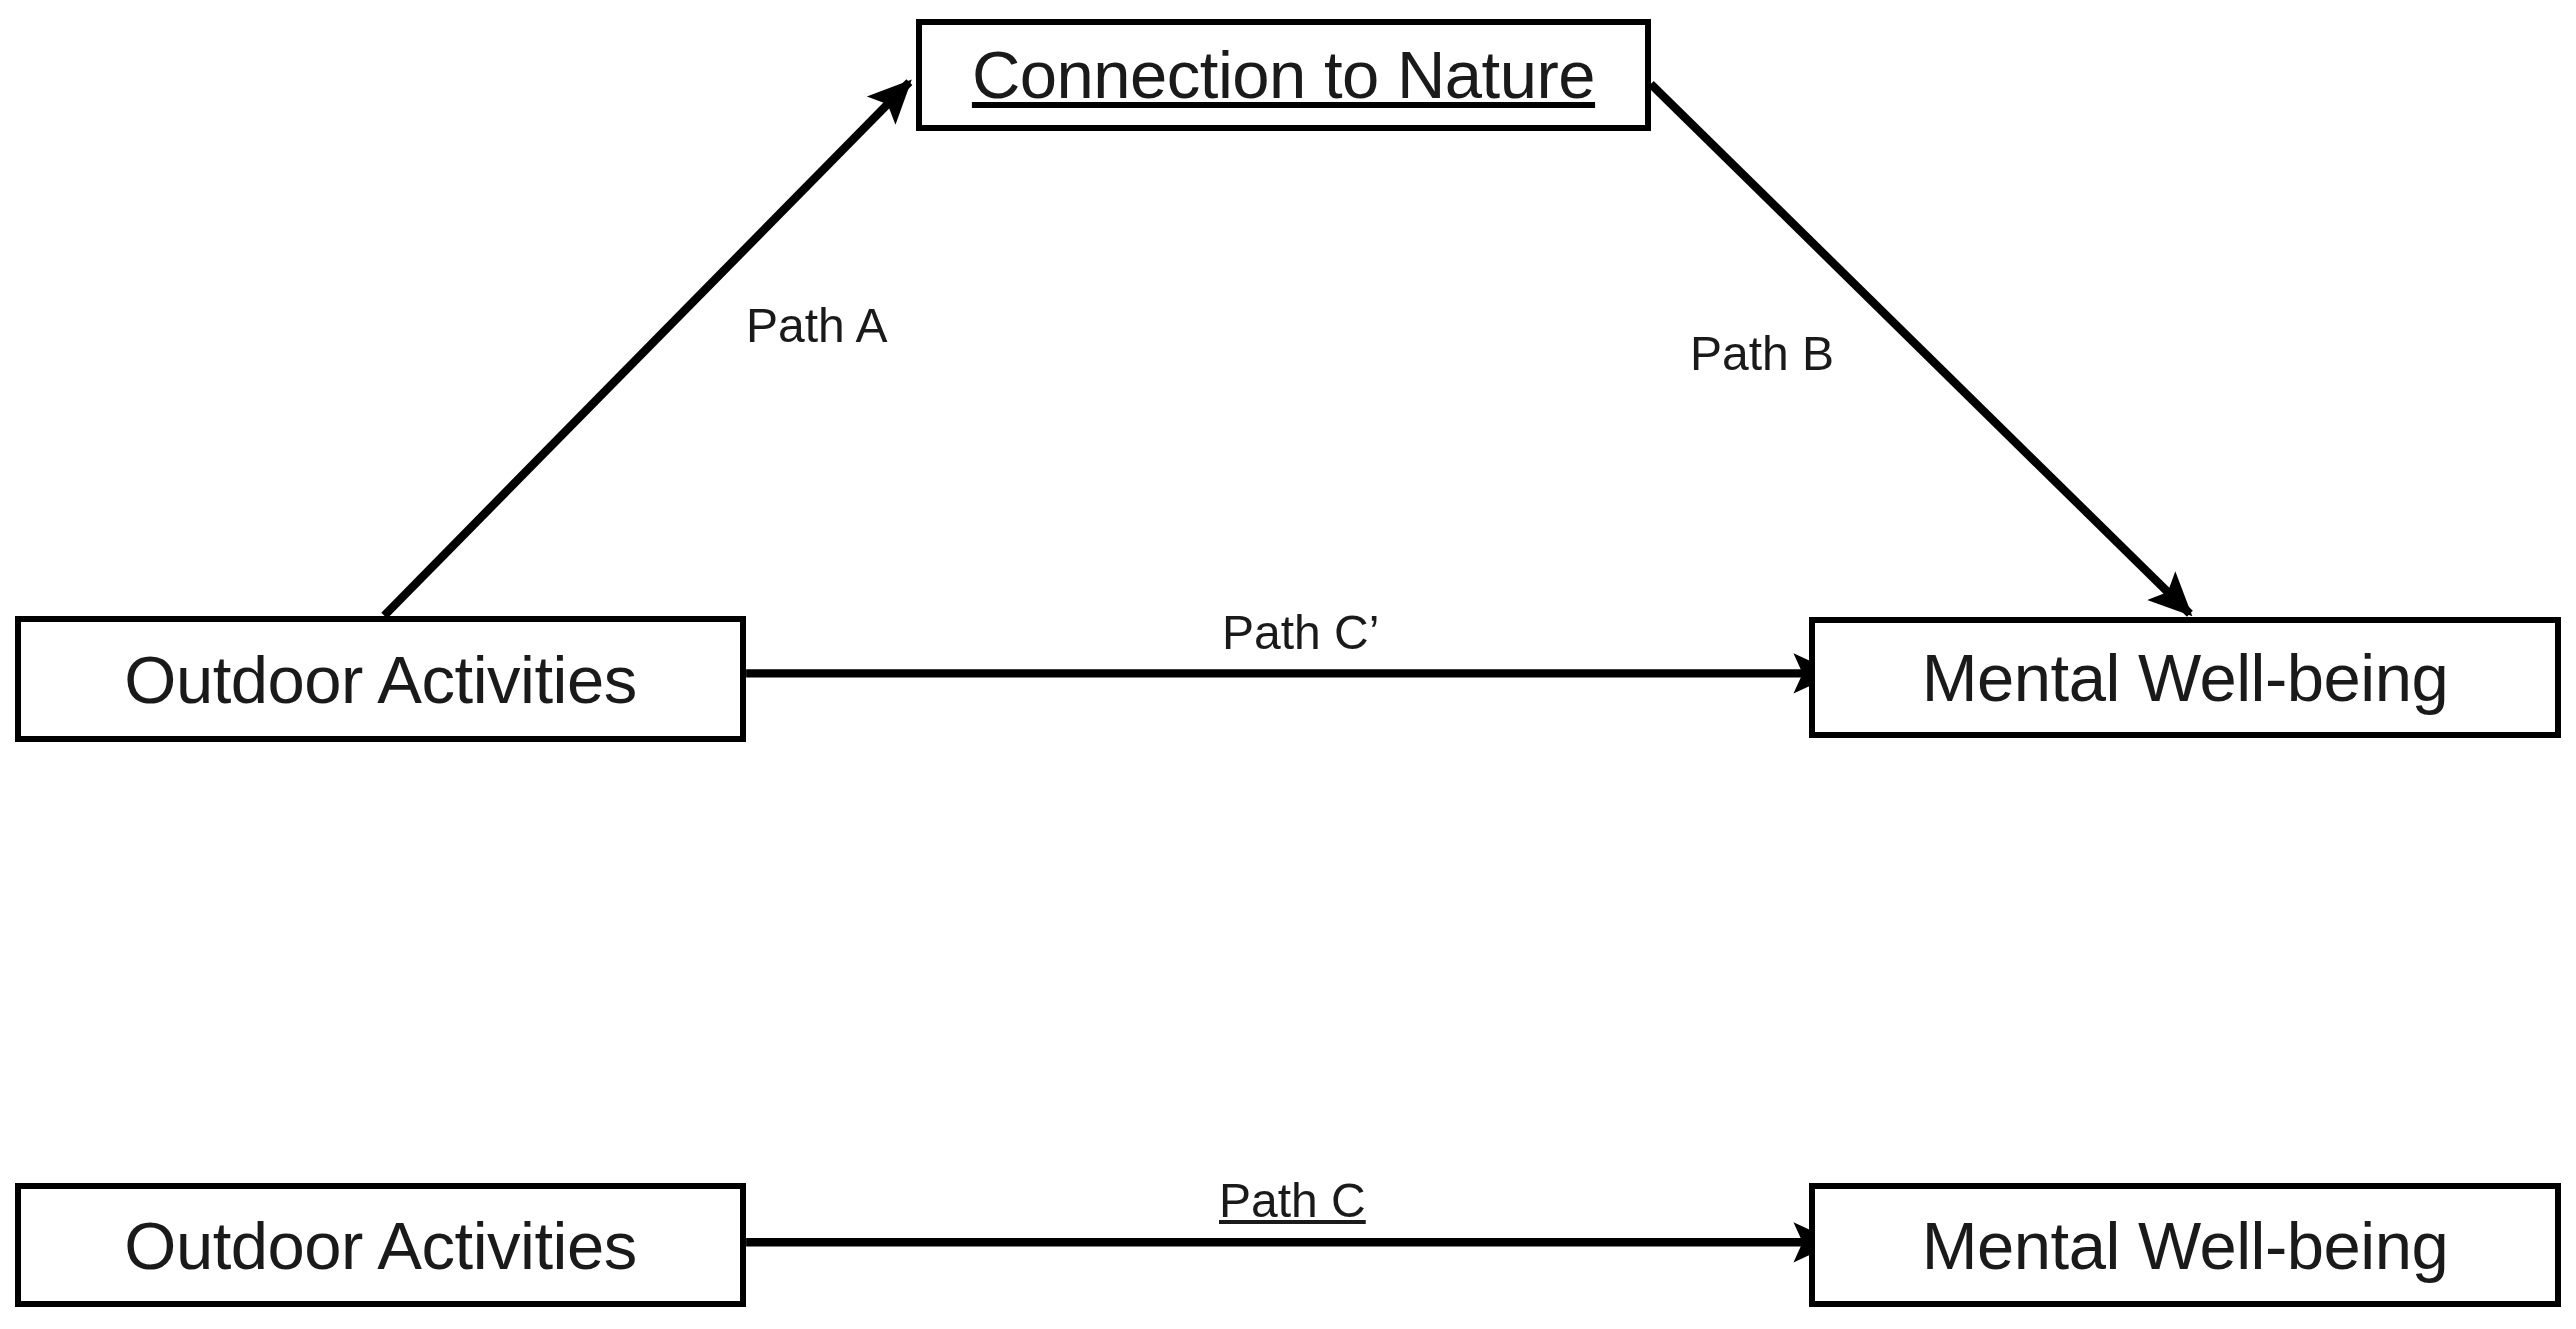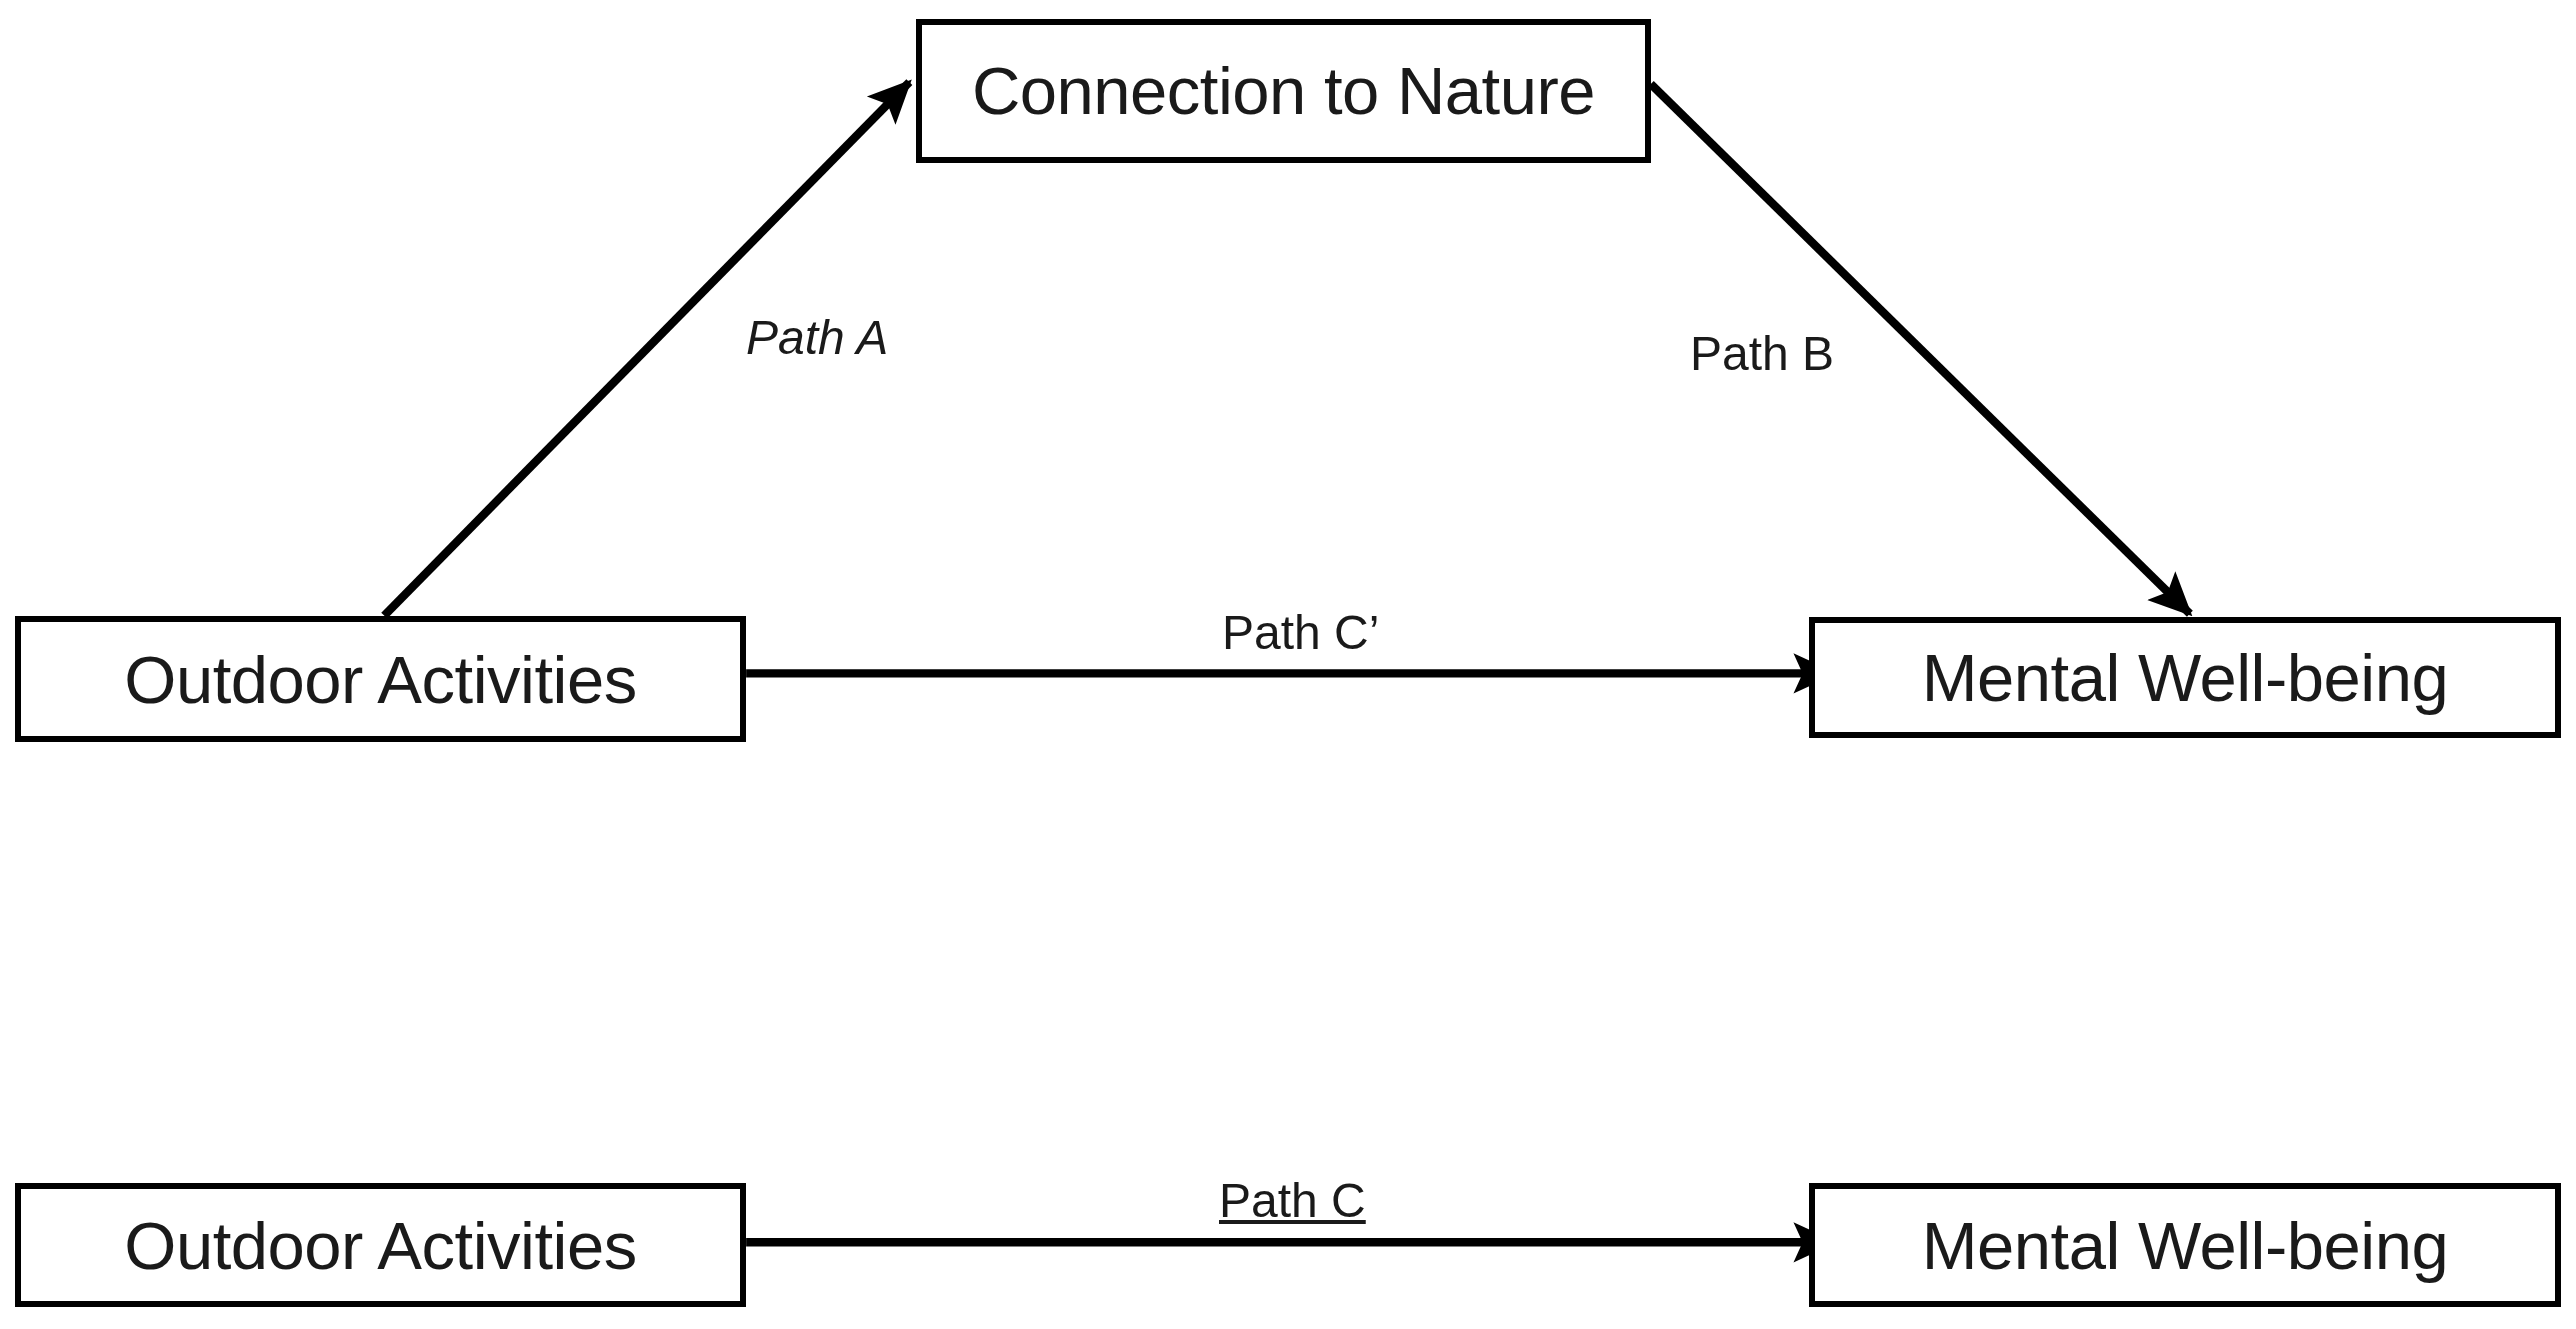--- a/index.html
+++ b/index.html
@@ -49,27 +49,27 @@
     position: absolute;
     font-size: 48px;
     font-weight: 400;
     color: #1a1a1a;
     white-space: nowrap;
     background: transparent;
     z-index: 4;
     line-height: 1;
   }
   
-  #node-mediator      { left: 916px;  top: 18.7px;   width: 735px;  height: 144px; }
+  #node-mediator      { left: 916px;  top: 18.7px;   width: 735px;  height: 112px; text-decoration: underline; }
   #node-predictor-top { left: 15px;   top: 616px;  width: 731px;  height: 126px; }
   #node-outcome-top   { left: 1809px; top: 617px;  width: 752px;  height: 121px; }
   #node-predictor-bot { left: 15px;   top: 1183px; width: 731px;  height: 124px; }
   #node-outcome-bot   { left: 1809px; top: 1183px; width: 752px;  height: 124px; }
   
-  #label-path-a  { left: 746px;  top: 314px; font-style: italic; }
+  #label-path-a  { left: 746px;  top: 302px; }
   #label-path-b  { left: 1690px; top: 330px; }
   #label-path-c1 { left: 1222px; top: 609px; }
   #label-path-c  { left: 1219px; top: 1177px; text-decoration: underline; }
 </style>
 </head>
 <body>
 
 <div id="canvas">
 
   <svg id="edges" viewBox="0 0 2762 1426" width="2576" height="1330" xmlns="http://www.w3.org/2000/svg">

